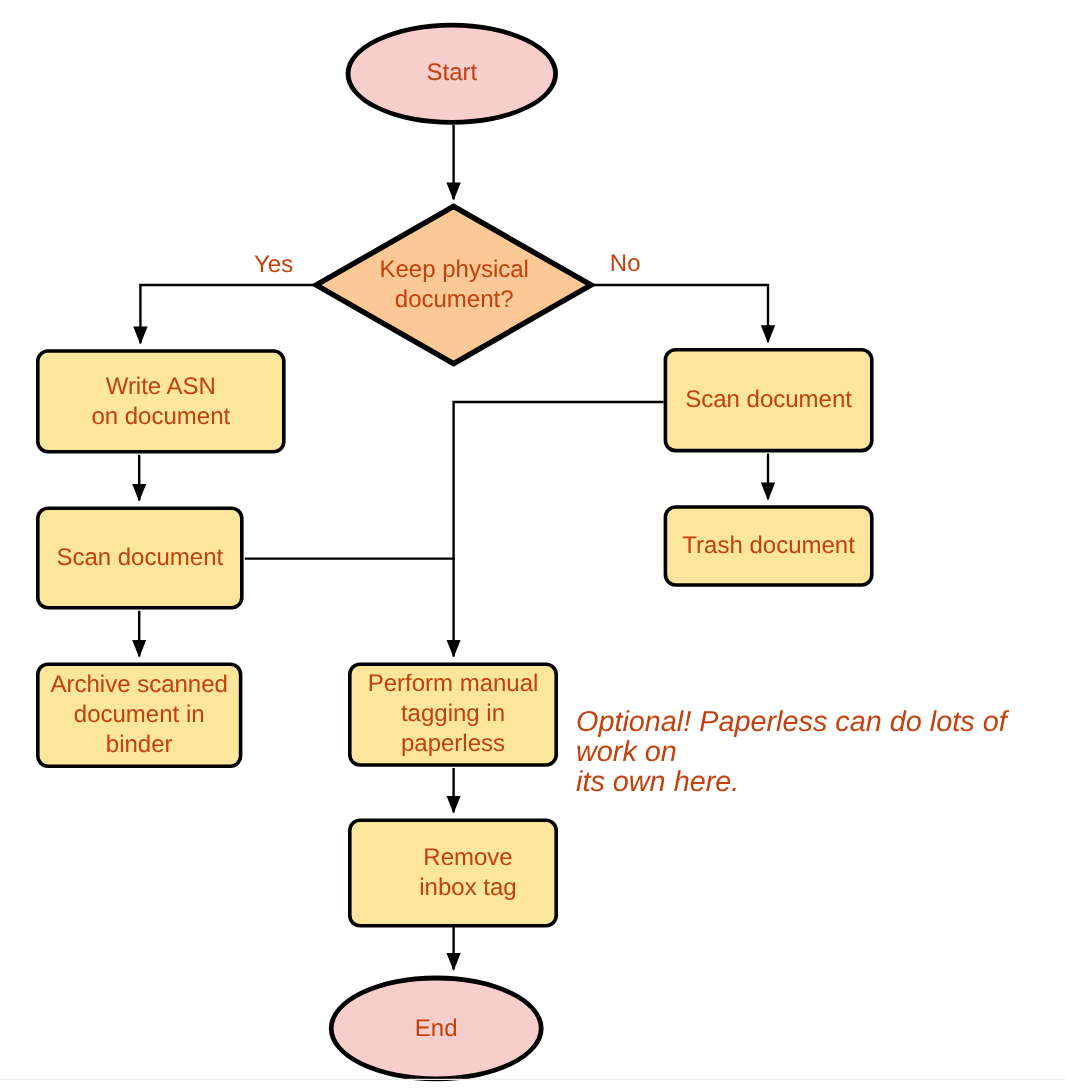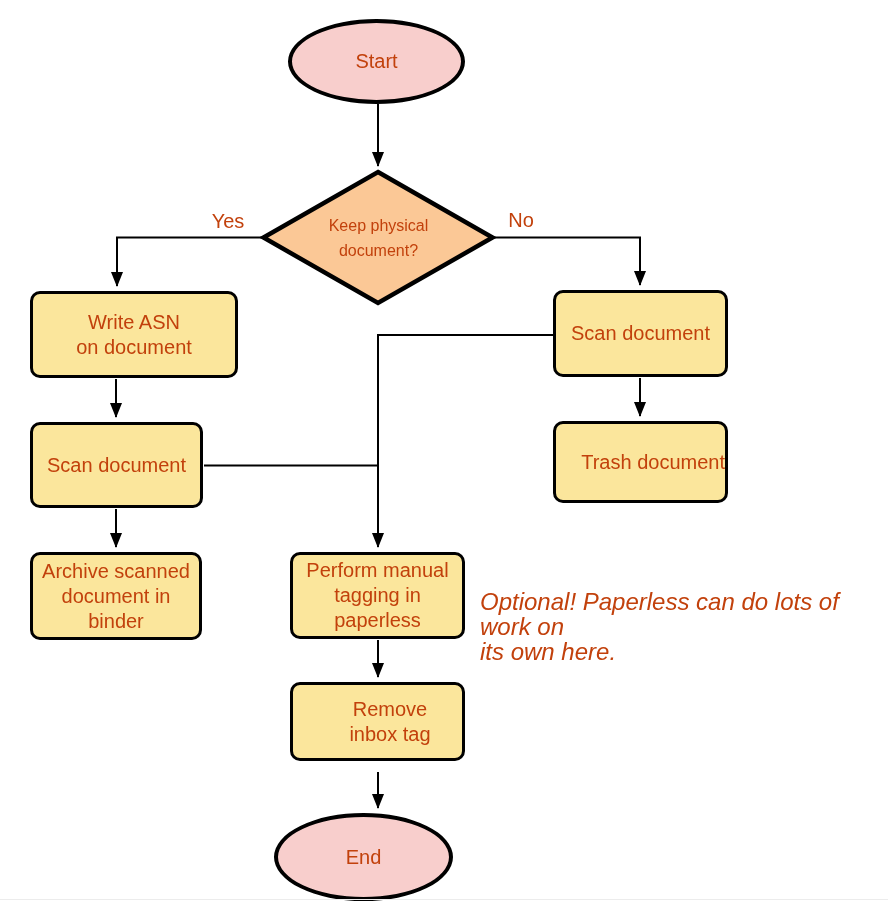--- a/index.html
+++ b/index.html
@@ -46,21 +46,21 @@
     background: var(--terminal, #F8CECC);
     border: 4px solid var(--stroke, #000);
     border-radius: 50%;
   }
   .decision-label {
     position: absolute;
     display: flex;
     align-items: center;
     justify-content: center;
     text-align: center;
-    font-size: 16px;
+    font-size: 20px;
     line-height: 25px;
     white-space: pre-line;
   }
   .edge-label {
     position: absolute;
     font-size: 20px;
     line-height: 22px;
     text-align: center;
   }
   .annotation {
@@ -133,34 +133,34 @@
   <div class="node process" style="left:30px; top:552px; width:172px; height:88px;">
     <span>Archive scanned
 document in
 binder</span>
   </div>
 
   <div class="node process" style="left:553px; top:290px; width:175px; height:87px;">
     <span>Scan document</span>
   </div>
 
-  <div class="node process" style="left:553px; top:421px; width:175px; height:82px;justify-content:flex-end;">
+  <div class="node process" style="left:553px; top:421px; width:175px; height:68px;">
     <span>Trash document</span>
   </div>
 
   <div class="node process" style="left:290px; top:552px; width:175px; height:87px;">
     <span>Perform manual
 tagging in
 paperless</span>
   </div>
 
   <div class="annotation">Optional! Paperless can do lots of work on
 its own here.</div>
 
-  <div class="node process" style="left:290px; top:682px; width:175px; height:79px;padding-left:25px;">
+  <div class="node process" style="left:290px; top:682px; width:175px; height:91px;padding-left:25px;">
     <span>Remove
 inbox tag</span>
   </div>
 
   <div class="node terminal" style="left:274px; top:813px; width:179px; height:88px;">
     <span>End</span>
   </div>
 
   <div class="bottom-divider"></div>
 

